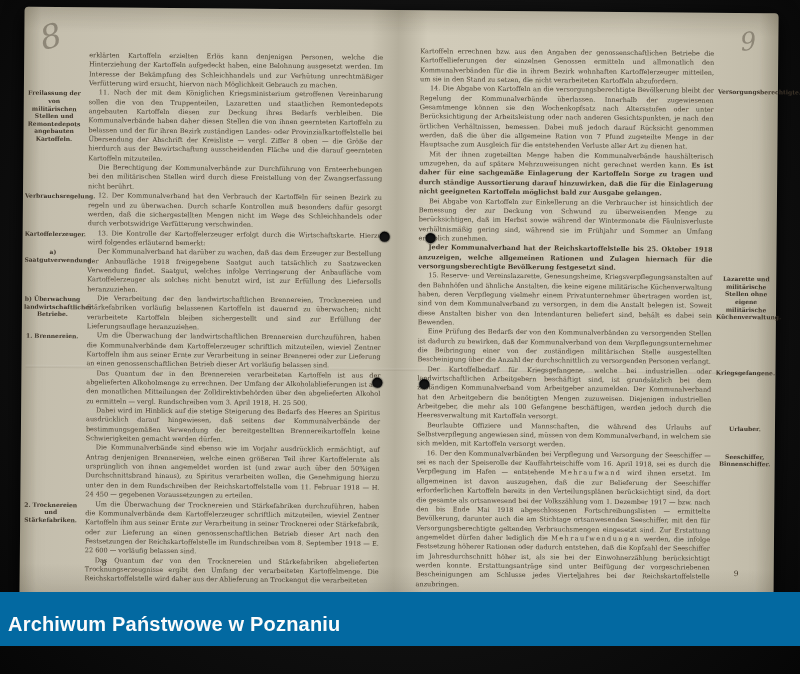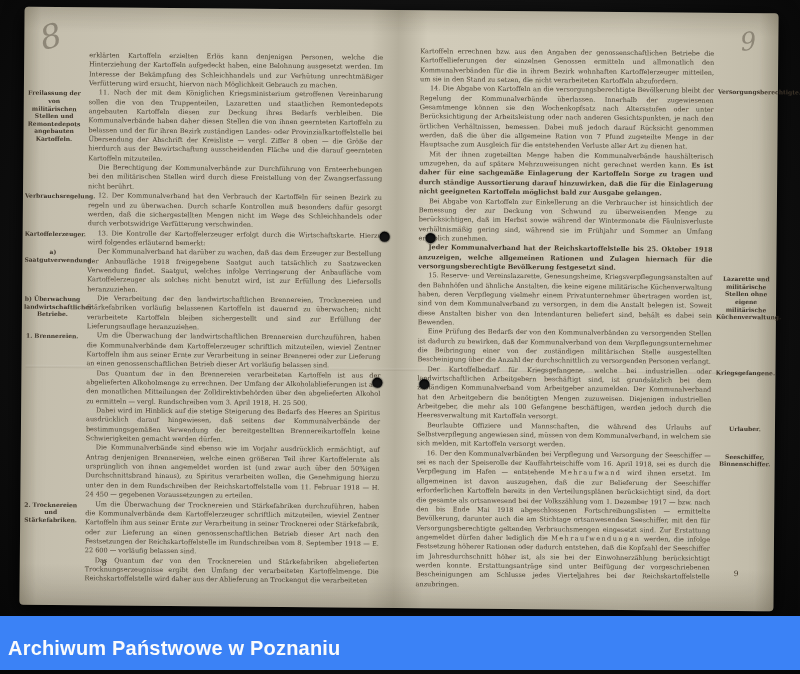--- a/index.html
+++ b/index.html
@@ -62,21 +62,21 @@
   .hole.h2{left:403px;top:223px;}
   .hole.h3{left:351px;top:368px;}
   .hole.h4{left:398px;top:369px;}
   .hand{
     position:absolute;font-family:"DejaVu Serif", serif;font-style:italic;
     color:var(--pencil);font-weight:400;opacity:0.85;
   }
   .hand.left{left:16px;top:10px;font-size:33px;transform:rotate(-14deg);}
   .hand.right{left:716px;top:14px;font-size:25px;transform:rotate(-6deg);}
   .caption-bar{
-    position:absolute;left:0;right:0;top:616px;height:54px;background:#3b82f6;
+    position:absolute;left:0;right:0;top:592px;height:54px;background:#0369a1;
   }
   .caption-text{
     position:absolute;left:8px;top:21px;
     font-family:"Liberation Sans", sans-serif;font-weight:bold;font-size:20px;
     color:var(--caption);letter-spacing:0.2px;white-space:nowrap;
   }
 </style>
 </head>
 <body>
 

